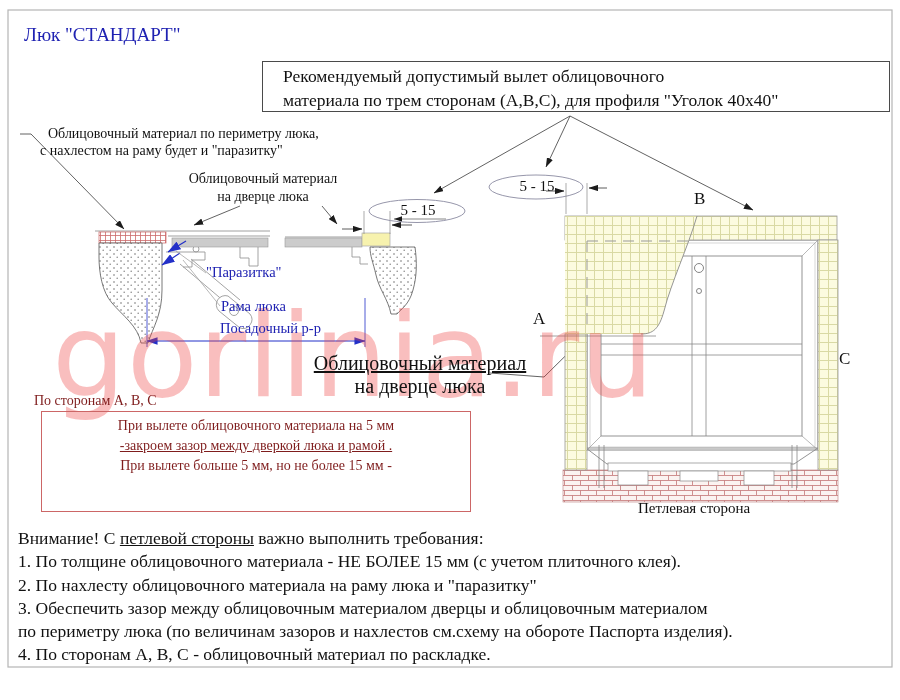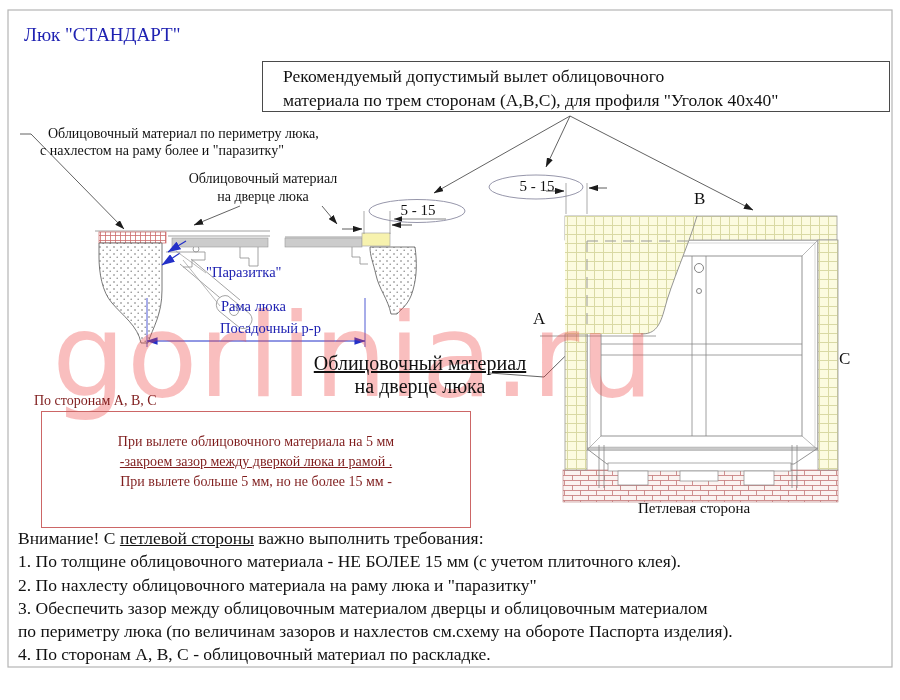--- a/index.html
+++ b/index.html
@@ -20,21 +20,21 @@
   #lbl-perimeter .l1{padding-left:8px;}
   #lbl-door-small{left:168px;top:170px;width:190px;text-align:center;font-size:14px;line-height:1.25;}
   #dim-left{left:389px;top:202px;width:58px;text-align:center;font-size:15px;}
   #dim-right{left:508px;top:178px;width:58px;text-align:center;font-size:15px;}
   #lbl-parasitka{left:206px;top:264px;font-size:14.5px;}
   #lbl-frame{left:221px;top:298px;font-size:14.5px;}
   #lbl-seat{left:220px;top:320px;font-size:14.5px;}
   #lbl-door-large{left:292px;top:352px;width:256px;text-align:center;font-size:20px;line-height:1.17;}
   #warn-head{left:34px;top:393px;font-size:14px;}
   #warnbox{left:41px;top:411px;width:428px;height:95px;border:1px solid #c66;
-           padding-top:20px;text-align:center;font-size:14px;line-height:1.43;white-space:nowrap;}
+           padding-top:4px;text-align:center;font-size:14px;line-height:1.43;white-space:nowrap;}
   #letter-a{left:533px;top:309px;font-size:17px;}
   #letter-b{left:694px;top:189px;font-size:17px;}
   #letter-c{left:839px;top:349px;font-size:17px;}
   #lbl-hinge{left:638px;top:500px;width:146px;text-align:left;font-size:15px;}
   #notes{left:18px;top:527px;font-size:17.5px;line-height:23.3px;}
 </style>
 </head>
 <body>
 
 <div id="page">
@@ -165,21 +165,21 @@
 
   <div id="title" class="txt blue">Люк "СТАНДАРТ"</div>
 
   <div id="recbox" class="txt">
     <div>Рекомендуемый допустимый вылет облицовочного</div>
     <div>материала по трем сторонам (А,В,С), для профиля "Уголок 40х40"</div>
   </div>
 
   <div id="lbl-perimeter" class="txt">
     <div class="l1">Облицовочный материал по периметру люка,</div>
-    <div>с нахлестом на раму более и "паразитку"</div>
+    <div>с нахлестом на раму будет и "паразитку"</div>
   </div>
 
   <div id="lbl-door-small" class="txt">
     <div>Облицовочный материал</div>
     <div>на дверце люка</div>
   </div>
 
   <div id="dim-left" class="txt">5 - 15</div>
   <div id="dim-right" class="txt">5 - 15</div>
 

